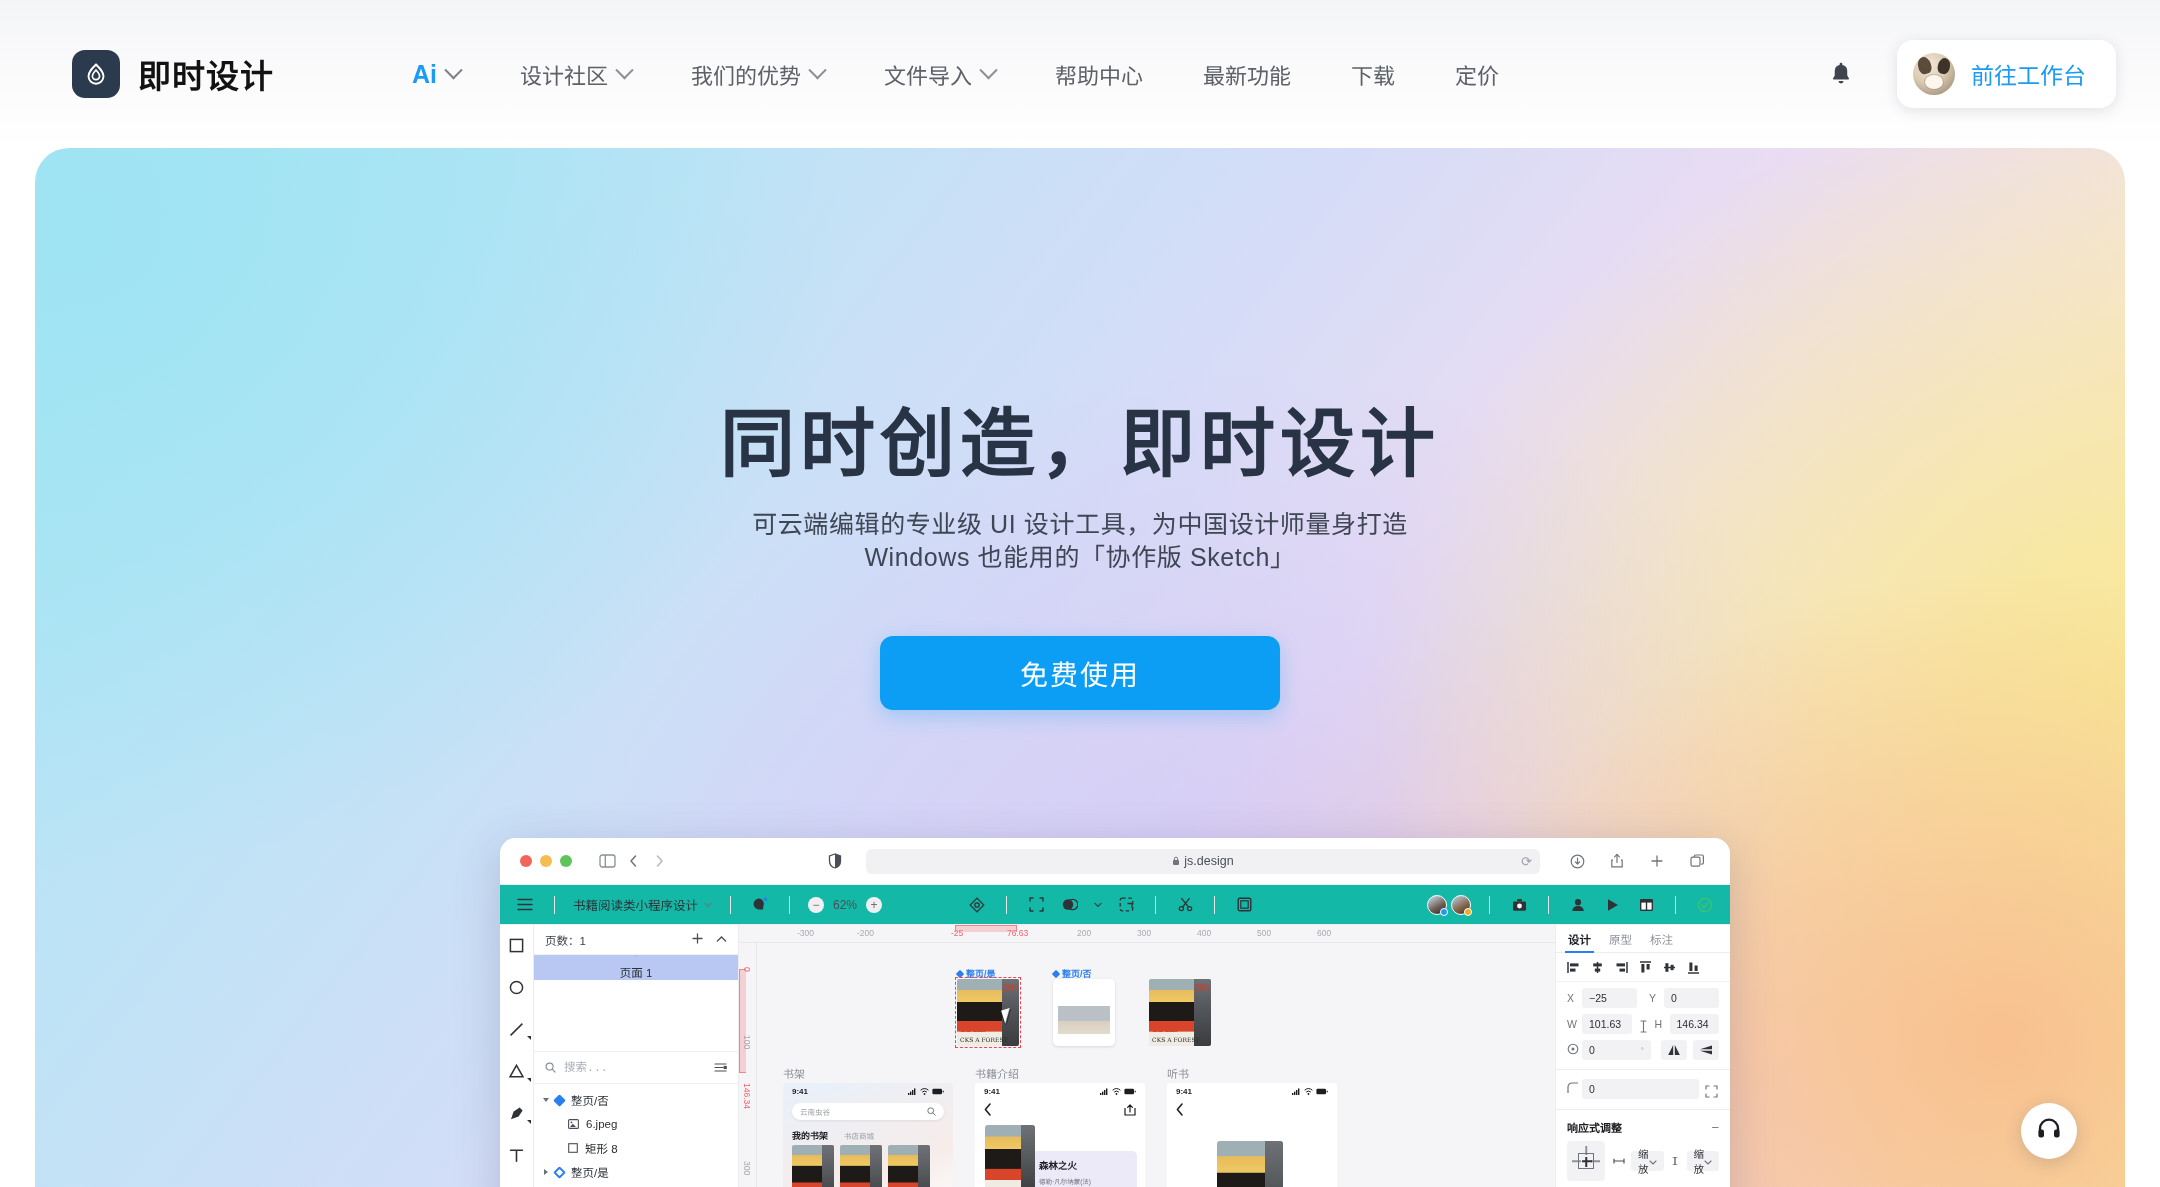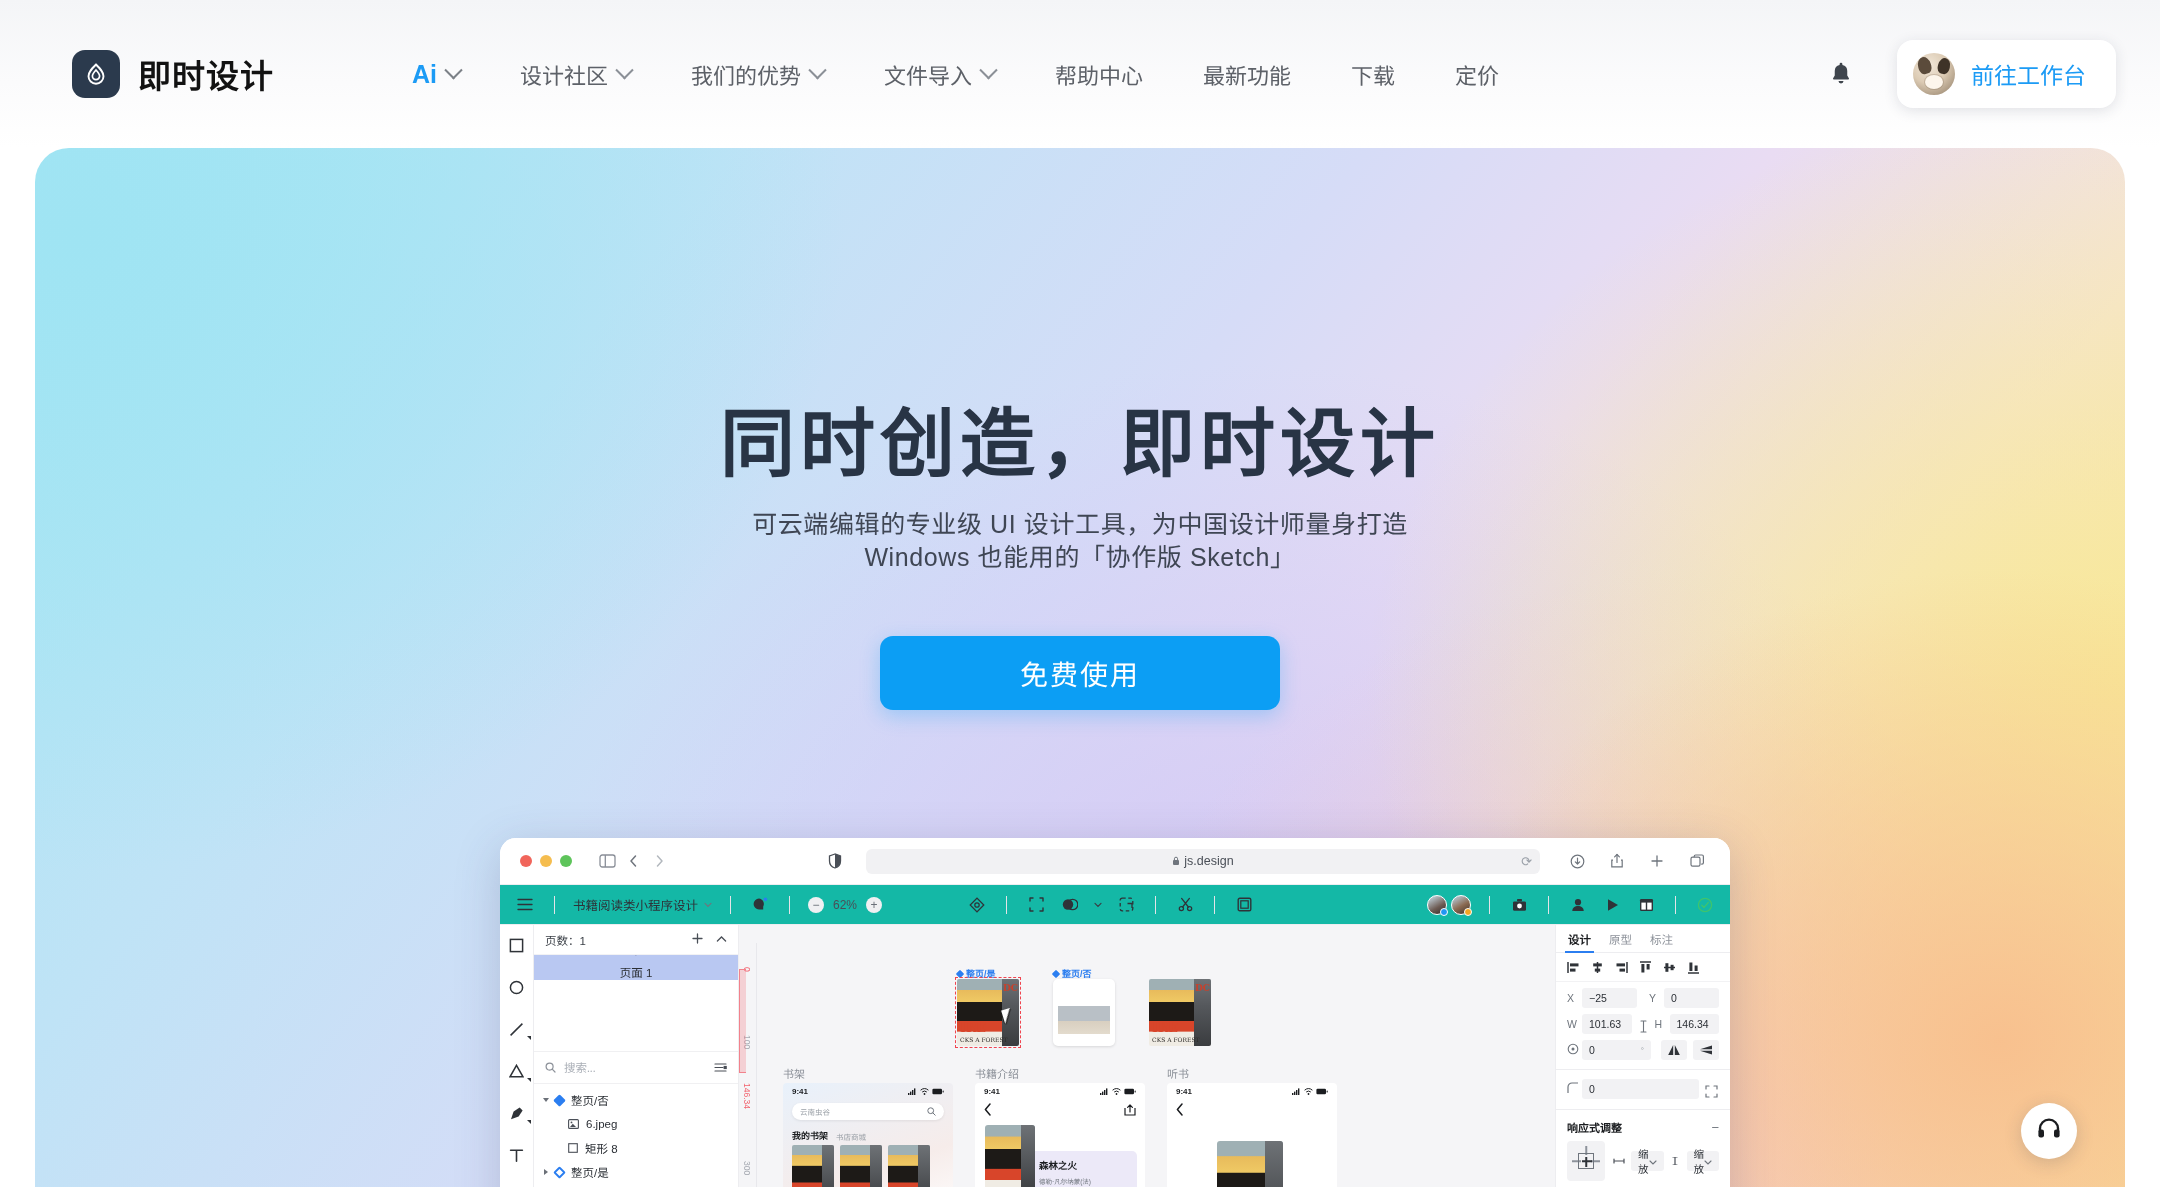--- a/index.html
+++ b/index.html
@@ -138,21 +138,21 @@
   .leftpanel{ width:205px; border-right:1px solid #ededf0; background:#fff; display:flex; flex-direction:column; }
   .pagehdr{ height:30px; display:flex; align-items:center; padding:0 11px; font-size:11.5px; color:#3a3f46;
     border-bottom:1px solid #f2f2f4; }
   .pagehdr .sp{ margin-left:auto; display:flex; gap:13px; color:#6b7078; cursor:pointer; }
   .pagerow{ height:25px; display:flex; align-items:center; gap:8px; padding:0 11px; font-size:11.5px;
     color:#2b2f35; background:#b9c8f2; cursor:pointer;flex-direction:column; }
   .pagespace{ flex:0 0 72px; border-bottom:1px solid #f0f0f2; }
   .searchrow{ height:32px; display:flex; align-items:center; gap:8px; padding:0 11px;
     border-bottom:1px solid #f0f0f2; cursor:text; }
   .searchrow input{ border:none; outline:none; font-size:11.5px; color:#2b2f35; width:108px;
-    background:transparent; font-family:Liberation Serif, serif; }
+    background:transparent; font-family:Liberation Mono, monospace; }
   .searchrow input::placeholder{ color:#a9aeb6; }
   .layers{ flex:1; overflow:hidden; padding-top:4px; }
   .layer{ height:24px; display:flex; align-items:center; gap:7px; font-size:11.5px; color:#2b2f35;
     cursor:pointer; padding-left:10px; }
   .layer.ind{ padding-left:34px; }
   .tri{ width:0;height:0;border-left:4.5px solid #6b7078; border-top:3.5px solid transparent;
     border-bottom:3.5px solid transparent; flex:0 0 auto; }
   .tri.open{ transform:rotate(90deg); }
   .cmp{ width:9px;height:9px;background:#2b7ef0; transform:rotate(45deg); border-radius:1.5px; flex:0 0 auto; }
   .cmp.ring{ background:transparent; border:2px solid #2b7ef0; }
@@ -198,21 +198,21 @@
   .ppl{ position:absolute; left:8%; right:8%; bottom:18%; height:42%;
     background:linear-gradient(180deg,#b9c0c6 0%,#b9c0c6 52%,#d8cfc0 53%,#e3dbcd 100%); }
 
   .phone{ position:absolute; background:#fff; border-radius:4px; overflow:hidden; }
   .statusbar{ height:16px; display:flex; align-items:center; justify-content:space-between;
     padding:0 9px; font-size:8px; font-weight:700; color:#1b1d20; }
   .sbicons{ display:flex; gap:3px; align-items:center; }
   .searchpill{ margin:4px 9px; height:17px; background:#fff; border-radius:9px;
     display:flex; align-items:center; padding:0 8px; font-size:7.5px; color:#9aa0a7;
     box-shadow:0 1px 3px rgba(0,0,0,.08); }
-  .tabsrow{ display:flex; align-items:flex-end; gap:8px; padding:5px 9px 3px; }
+  .tabsrow{ display:flex; align-items:center; gap:16px; padding:5px 9px 3px; }
   .tab-a{ font-size:9px; font-weight:700; color:#1b1d20; }
   .tab-b{ font-size:7.5px; color:#9aa0a7; }
   .bookgrid{ display:flex; gap:6px; padding:0 9px; }
   .bcover{ width:42px; height:60px; border-radius:2px; overflow:hidden; position:relative;
     background:linear-gradient(180deg,#9fb0b4 0%,#9fb0b4 16%,#e8bb5c 17%,#efc964 34%,
       #1d1a17 35%,#1d1a17 62%,#d8452a 63%,#d8452a 78%,#f0ece4 79%,#f0ece4 100%); }
   .navback{ padding:4px 9px; display:flex; align-items:center; justify-content:space-between;
     font-size:11px; color:#1b1d20; }
   .detailcover{ position:absolute; left:10px; top:42px; width:50px;height:70px; border-radius:3px;
     overflow:hidden; z-index:2;
@@ -624,20 +624,32 @@
           </div>
           <div class="layer">
             
             
             
           </div>
         </div>
       </div>
 
       <div class="canvas">
+        <div class="ruler-h">
+          <span class="rtick" style="left:58px">-300</span>
+          <span class="rtick" style="left:118px">-200</span>
+          <span class="rtick sel" style="left:212px">-25</span>
+          <span class="rtick sel" style="left:268px">76.63</span>
+          <span class="rtick" style="left:338px">200</span>
+          <span class="rtick" style="left:398px">300</span>
+          <span class="rtick" style="left:458px">400</span>
+          <span class="rtick" style="left:518px">500</span>
+          <span class="rtick" style="left:578px">600</span>
+          <span class="selbar-h" style="left:216px; width:62px"></span>
+        </div>
         <div class="ruler-v">
           <span class="vtick sel" style="top:24px">0</span>
           <span class="vtick" style="top:92px">100</span>
           <span class="vtick sel" style="top:140px">146.34</span>
           <span class="vtick" style="top:218px">300</span>
 
           <span class="selbar-v" style="top:26px; height:104px"></span>
         </div>
 
         <div class="cwrap">

